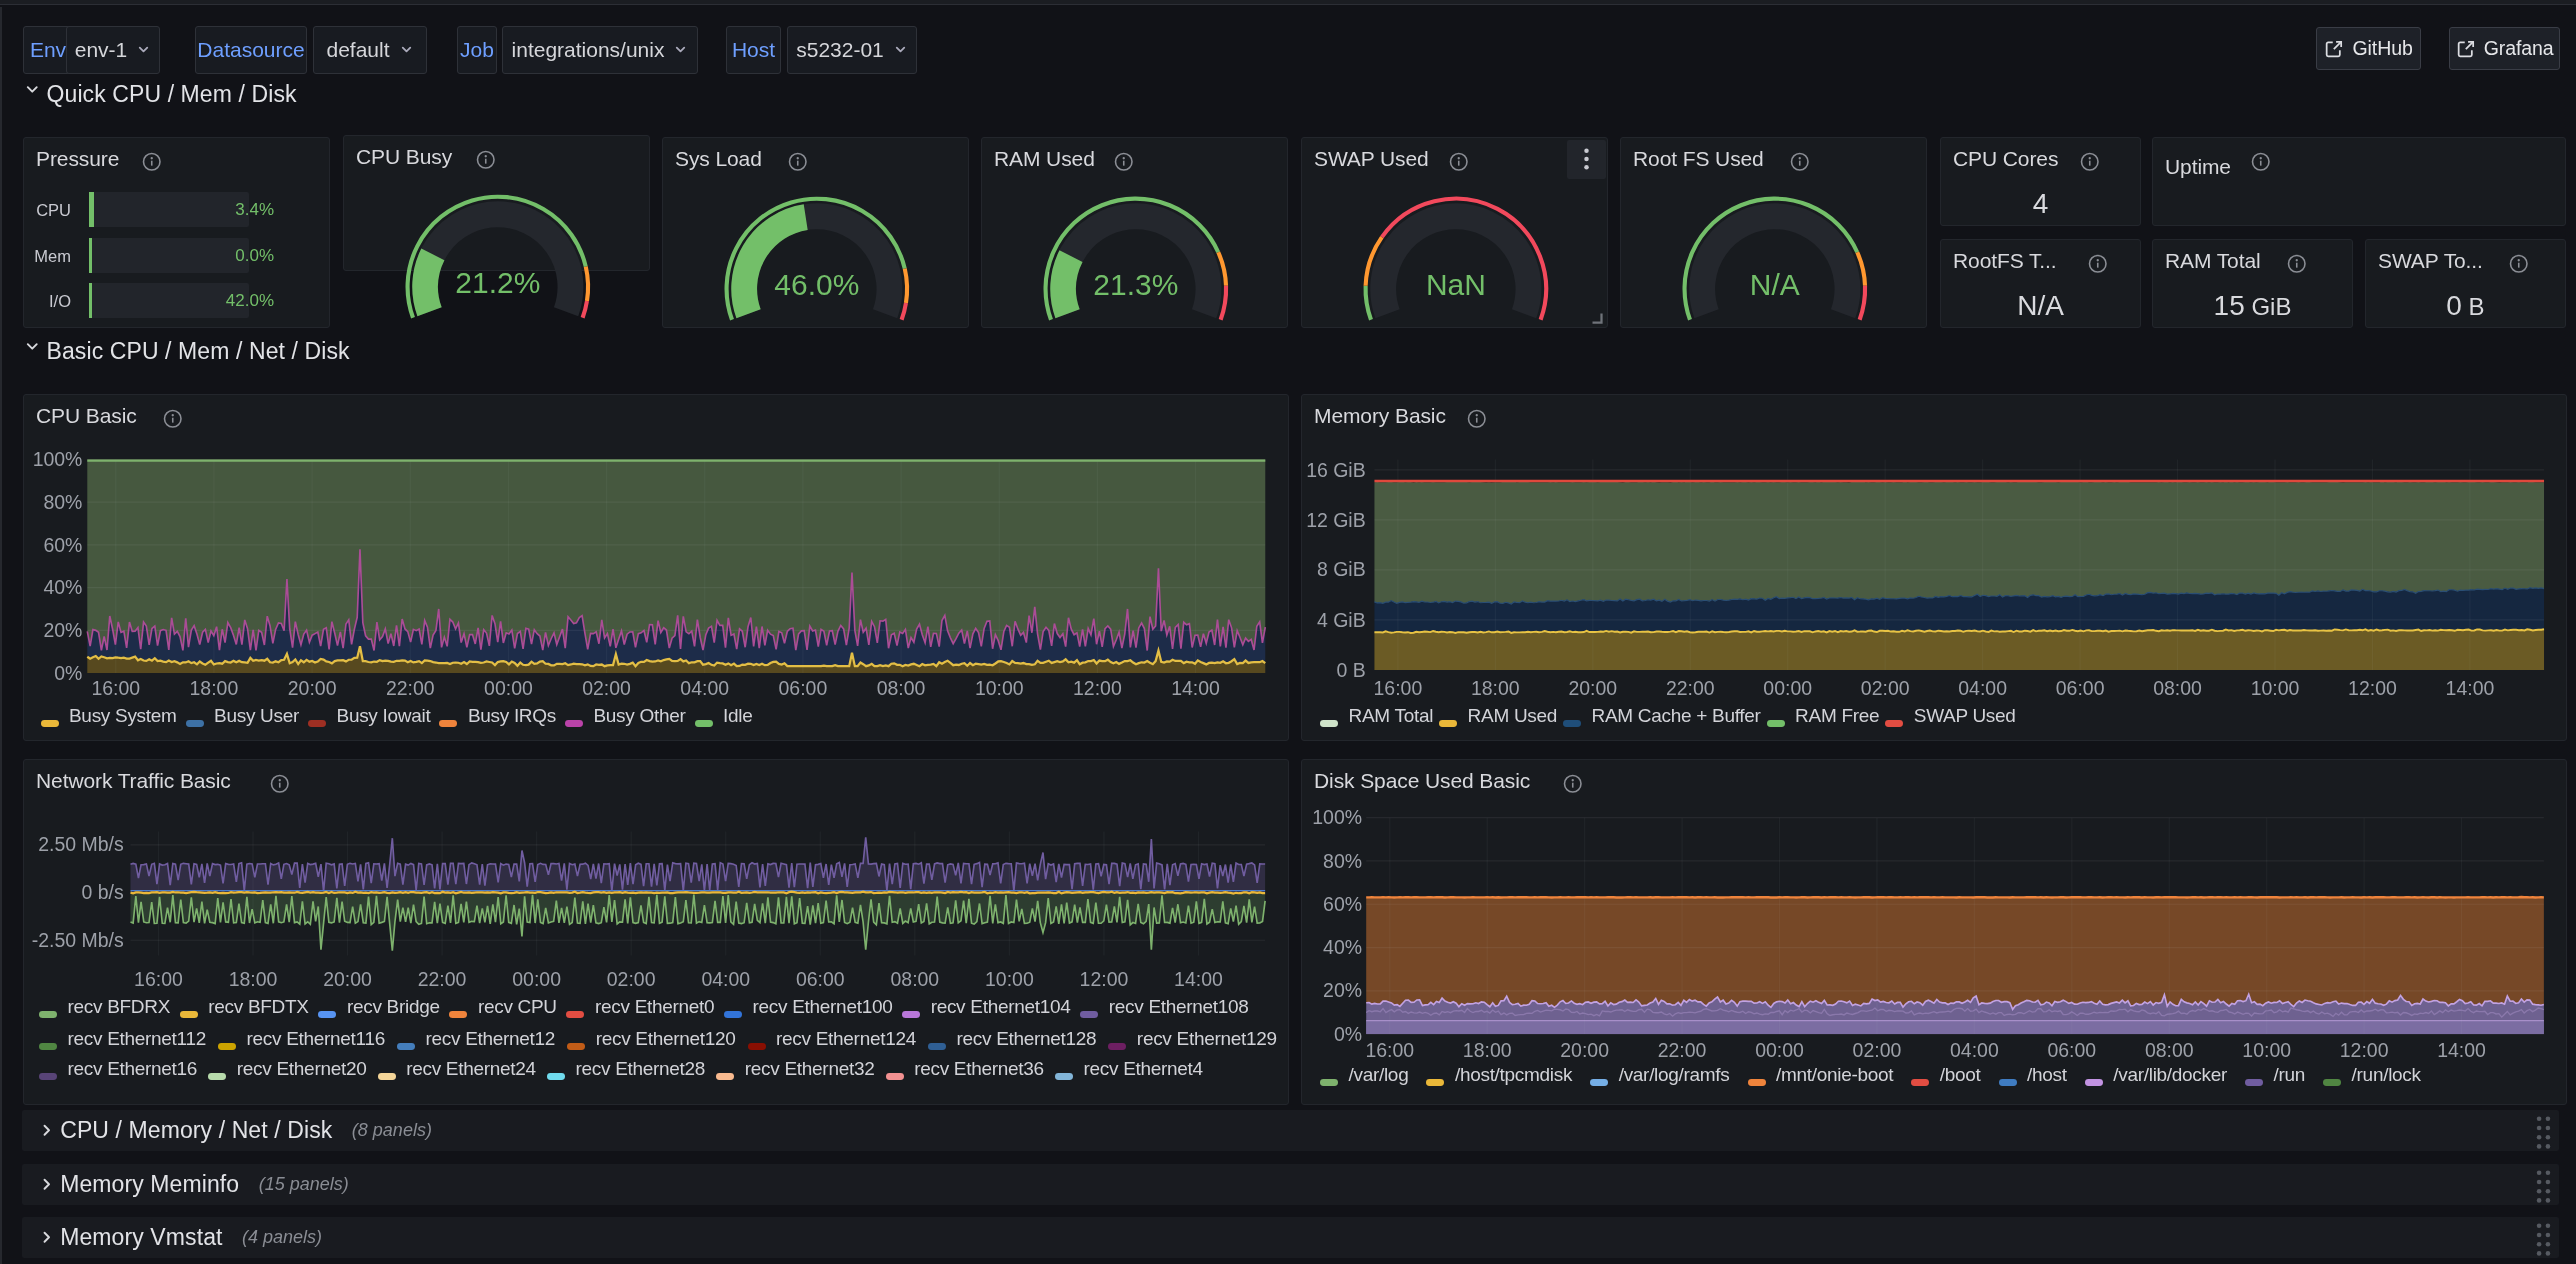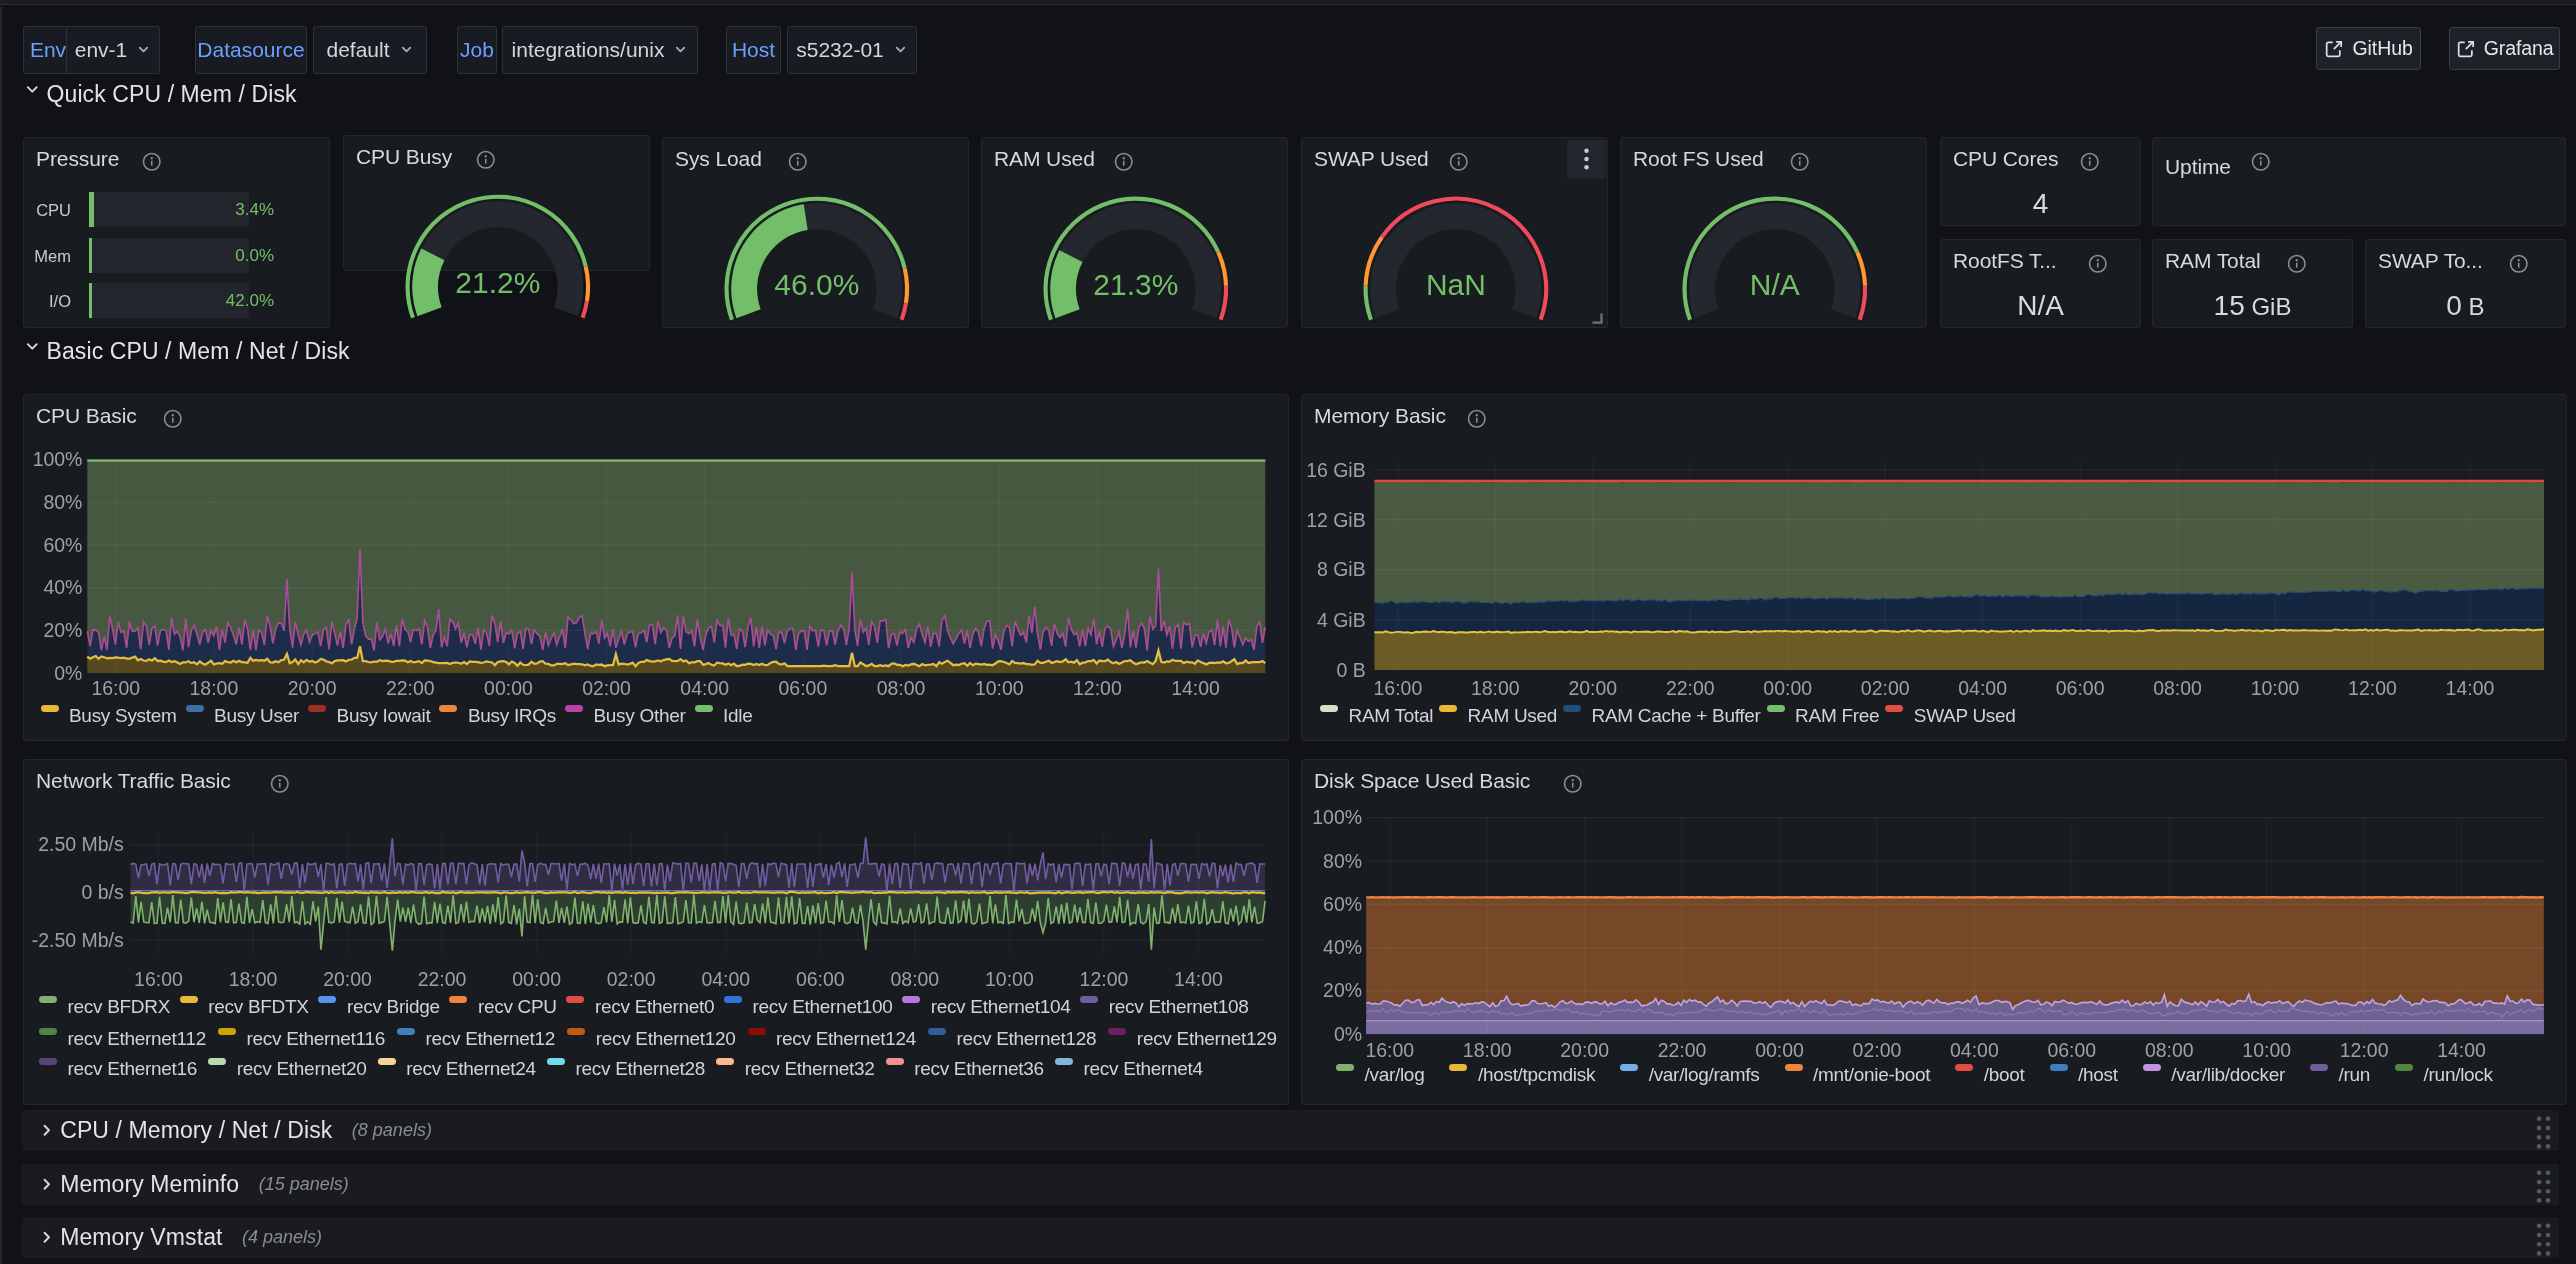--- a/index.html
+++ b/index.html
@@ -15,21 +15,21 @@
 .pval{position:absolute;font-size:17px;color:#73bf69;transform:translateY(-50%);margin-top:18px}
 .vbox{position:absolute;top:25.5px;height:48px;border:1.5px solid #2e3138;border-radius:3px;background:#181b21;display:flex;align-items:center;justify-content:center;font-size:21px}
 .vlab{color:#6e9fff;font-weight:500}
 .vval{color:#d5d6da}
 .gbtn{position:absolute;top:27px;height:43px;border:1.5px solid #3a3d46;border-radius:3px;background:#1e2128;display:flex;align-items:center;justify-content:center;font-size:19.5px;font-weight:500;color:#e6e7ea;letter-spacing:-0.1px}
 .sechead{position:absolute;left:24px;height:48px;display:flex;align-items:flex-start}
 .rowbar{position:absolute;left:22px;width:2537px;height:41px;background:#191b20;border-radius:2.2px;display:flex;align-items:center;padding-left:15.7px}
 .rtitle{font-size:23px;font-weight:500;color:#e2e3e7;letter-spacing:0.1px}
 .pcount{font-size:18px;font-style:italic;color:#8a8d94;margin-left:19.5px}
 .legend{position:absolute;display:flex;flex-wrap:nowrap;align-items:center;white-space:nowrap}
-.li{display:flex;align-items:flex-start;font-size:19px;letter-spacing:-0.3px;color:#d2d3d8}
+.li{display:flex;align-items:flex-end;font-size:19px;letter-spacing:-0.3px;color:#d2d3d8}
 .li .d{width:18px;height:6.7px;border-radius:3.4px;margin-right:10.5px;flex:none}
 text{font-family:"Liberation Sans",sans-serif}
 </style></head><body>
 <div class="topstrip"></div>
 <div class="leftedge"></div>
 <div class="vbox vlab" style="left:23px;width:50px">Env</div>
 <div class="vbox vval" style="left:66px;width:94px">
     <span>env-1</span>
     <svg width="15" height="15" viewBox="0 0 20 20" style="margin-left:9px">
       <path d="M5 7.5 L10 12.5 L15 7.5" fill="none" stroke="#aab" stroke-width="2.4" stroke-linecap="round" stroke-linejoin="round"></path>
@@ -463,21 +463,21 @@
       <text x="507.3" y="396.0" text-anchor="middle" font-size="26" fill="#9da1a9">22:00</text>
       <text x="637.4" y="396.0" text-anchor="middle" font-size="26" fill="#9da1a9">00:00</text>
       <text x="767.5" y="396.0" text-anchor="middle" font-size="26" fill="#9da1a9">02:00</text>
       <text x="897.6" y="396.0" text-anchor="middle" font-size="26" fill="#9da1a9">04:00</text>
       <text x="1027.7" y="396.0" text-anchor="middle" font-size="26" fill="#9da1a9">06:00</text>
       <text x="1157.8" y="396.0" text-anchor="middle" font-size="26" fill="#9da1a9">08:00</text>
       <text x="1287.9" y="396.0" text-anchor="middle" font-size="26" fill="#9da1a9">10:00</text>
       <text x="1418.0" y="396.0" text-anchor="middle" font-size="26" fill="#9da1a9">12:00</text>
       <text x="1548.1" y="396.0" text-anchor="middle" font-size="26" fill="#9da1a9">14:00</text>
     </svg>
-    <div class="legend" style="left:34px;top:304px;column-gap:25px">
+    <div class="legend" style="left:18px;top:304px;column-gap:18px">
       <div class="li"><span class="d" style="background:#7EB26D"></span>/var/log</div>
       <div class="li"><span class="d" style="background:#EAB839"></span>/host/tpcmdisk</div>
       <div class="li"><span class="d" style="background:#75aee6"></span>/var/log/ramfs</div>
       <div class="li"><span class="d" style="background:#EF843C"></span>/mnt/onie-boot</div>
       <div class="li"><span class="d" style="background:#E24D42"></span>/boot</div>
       <div class="li"><span class="d" style="background:#3f7cc1"></span>/host</div>
       <div class="li"><span class="d" style="background:#c293e2"></span>/var/lib/docker</div>
       <div class="li"><span class="d" style="background:#705DA0"></span>/run</div>
       <div class="li"><span class="d" style="background:#508642"></span>/run/lock</div>
     </div>

